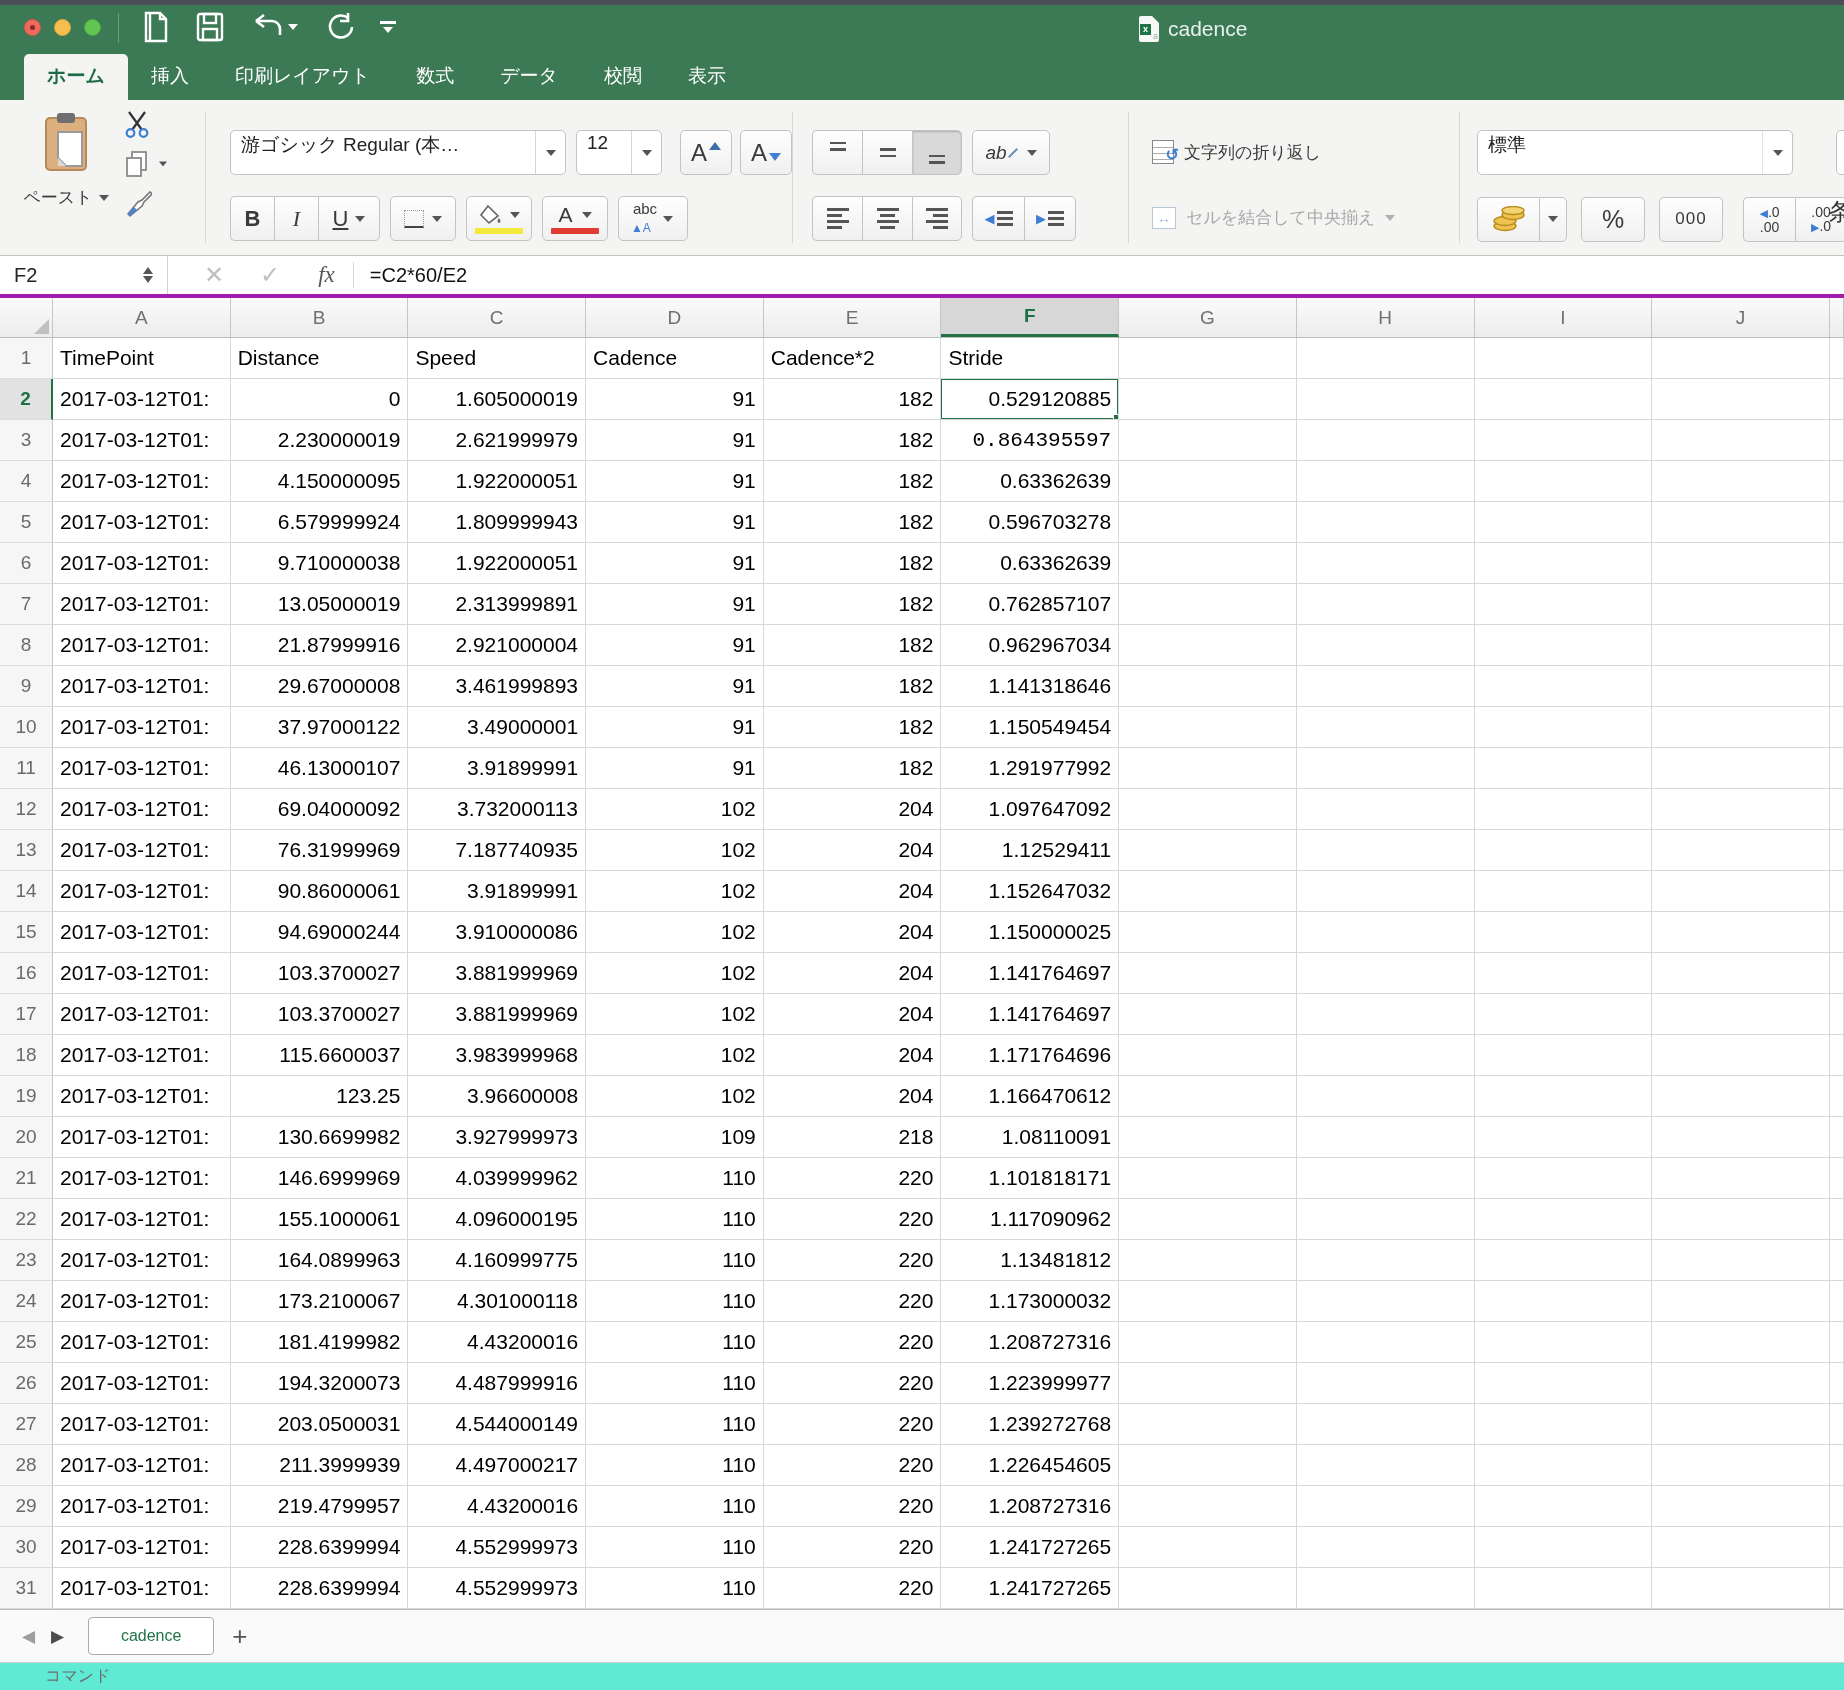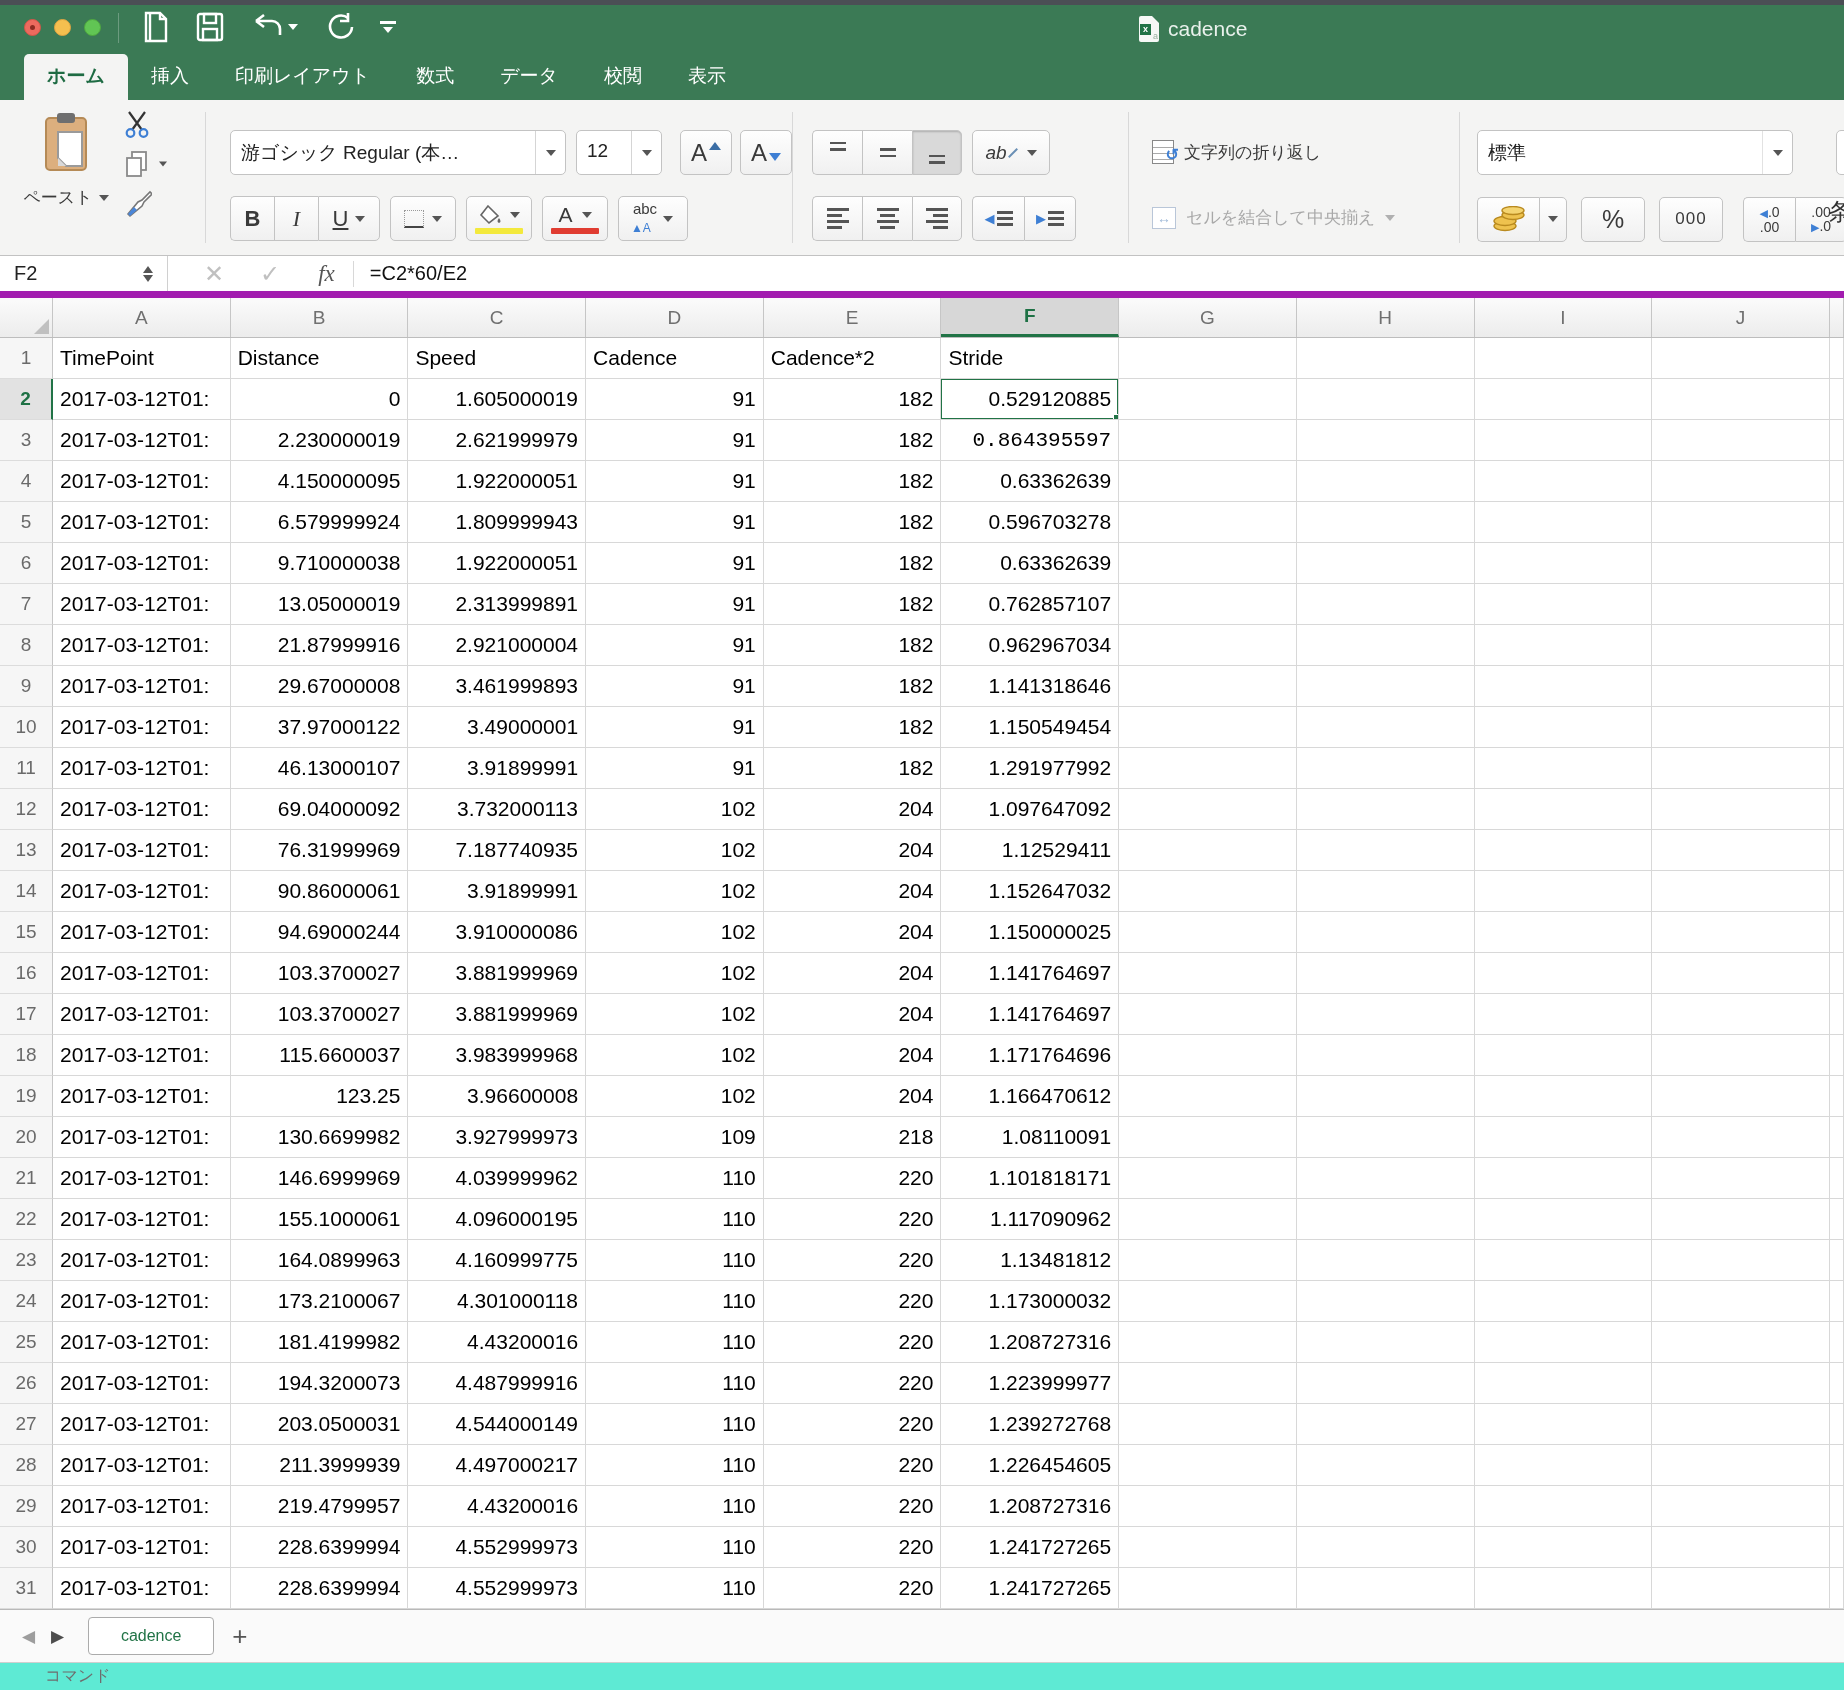--- a/index.html
+++ b/index.html
@@ -54,21 +54,21 @@
   
   .paste-area { position:absolute; left:16px; top:12px; width:100px; text-align:center; }
   .paste-label { font-size:17px; color:#3a3a3a; margin-top:8px; display:flex; align-items:center; justify-content:center; gap:6px;}
   .clip-col { position:absolute; left:124px; top:10px; display:flex; flex-direction:column; gap:12px; align-items:flex-start;}
   .clip-item { display:flex; align-items:center; gap:8px; }
 
   
   .fontbox { position:absolute; left:230px; top:30px; width:336px; height:45px; }
   .inputbox { background:#fff; border:1px solid #c3c3c3; border-radius:5px; height:45px;
     display:flex; align-items:center; font-size:19px; color:#222; }
-  .inputbox .grow { flex:1; padding:8px 10px; white-space:nowrap; overflow:hidden; }
+  .inputbox .grow { flex:1; padding:0 10px; white-space:nowrap; overflow:hidden; }
   .inputbox .dd { width:30px; border-left:1px solid #d5d5d5; height:100%; display:flex; align-items:center; justify-content:center; }
   .sizebox { position:absolute; left:576px; top:30px; width:86px; height:45px; }
   .fbtn { height:45px; font-size:24px; }
   .fgrow-row2 { position:absolute; left:230px; top:96px; display:flex; gap:10px; }
   .seg { display:flex; }
   .seg .btn { border-radius:0; border-right-width:0; }
   .seg .btn:first-child { border-radius:5px 0 0 5px; }
   .seg .btn:last-child { border-radius:0 5px 5px 0; border-right-width:1px; }
   .bchar { font-weight:bold; font-size:22px; }
   .ichar { font-style:italic; font-family:"Liberation Serif",serif; font-size:22px; }
@@ -102,21 +102,21 @@
   
   .numfmt { position:absolute; left:1477px; top:30px; width:316px; height:45px;}
   .pctchar { font-size:25px; }
   .thchar { font-size:17px; letter-spacing:1px;}
   .decbtn { flex-direction:column; line-height:14px; font-size:14px; padding:3px 6px;}
   .dec-arrow { color:#3e7fd4; font-size:11px; }
   .partial-right { position:absolute; right:-8px; font-size:24px; color:#333; }
   .partial-box { position:absolute; right:-20px; top:30px; width:28px; height:45px; background:#fff; border:1px solid #c3c3c3; border-radius:5px;}
 
   
-  .formulabar { height:42px; background:#fff; border-bottom:7px solid #a21caf; display:flex; align-items:center; flex:none; }
+  .formulabar { height:42px; background:#fff; border-bottom:4px solid #a21caf; display:flex; align-items:center; flex:none; }
   .namebox { width:168px; height:100%; display:flex; align-items:center; border-right:1px solid #d0d0d0; position:relative; }
   .namebox .ref { font-size:20px; color:#222; padding-left:14px; flex:1;}
   .stepper { display:flex; flex-direction:column; gap:2px; margin-right:14px; }
   .stepper .up { width:0;height:0;border-left:5px solid transparent;border-right:5px solid transparent;border-bottom:7px solid #555;}
   .stepper .down { width:0;height:0;border-left:5px solid transparent;border-right:5px solid transparent;border-top:7px solid #555;}
   .fb-x { color:#c0c0c0; font-size:24px; margin-left:36px; }
   .fb-check { color:#c0c0c0; font-size:24px; margin-left:36px; }
   .fb-fx { font-family:"Liberation Serif",serif; font-style:italic; font-size:23px; color:#555; margin-left:38px; }
   .fb-div { width:1px; height:26px; background:#d8d8d8; margin-left:18px; }
   .fb-formula { font-size:20px; color:#111; margin-left:16px; }

